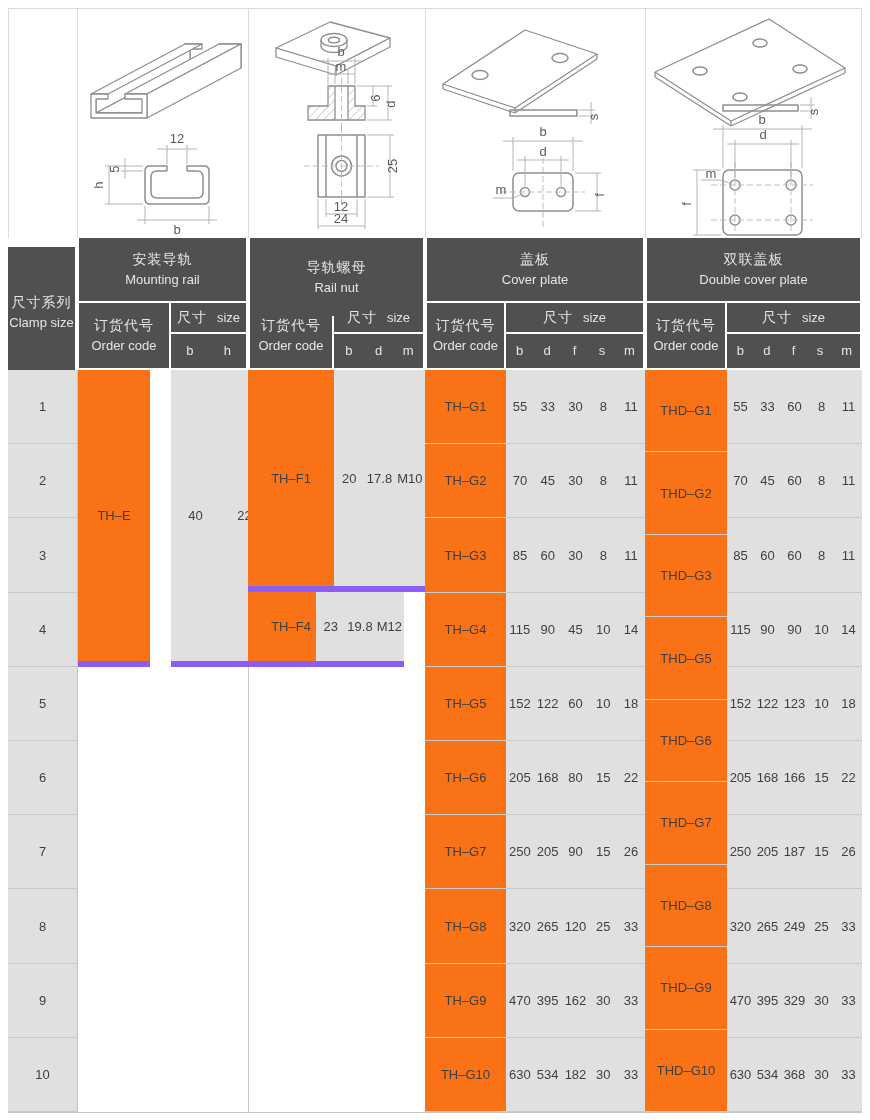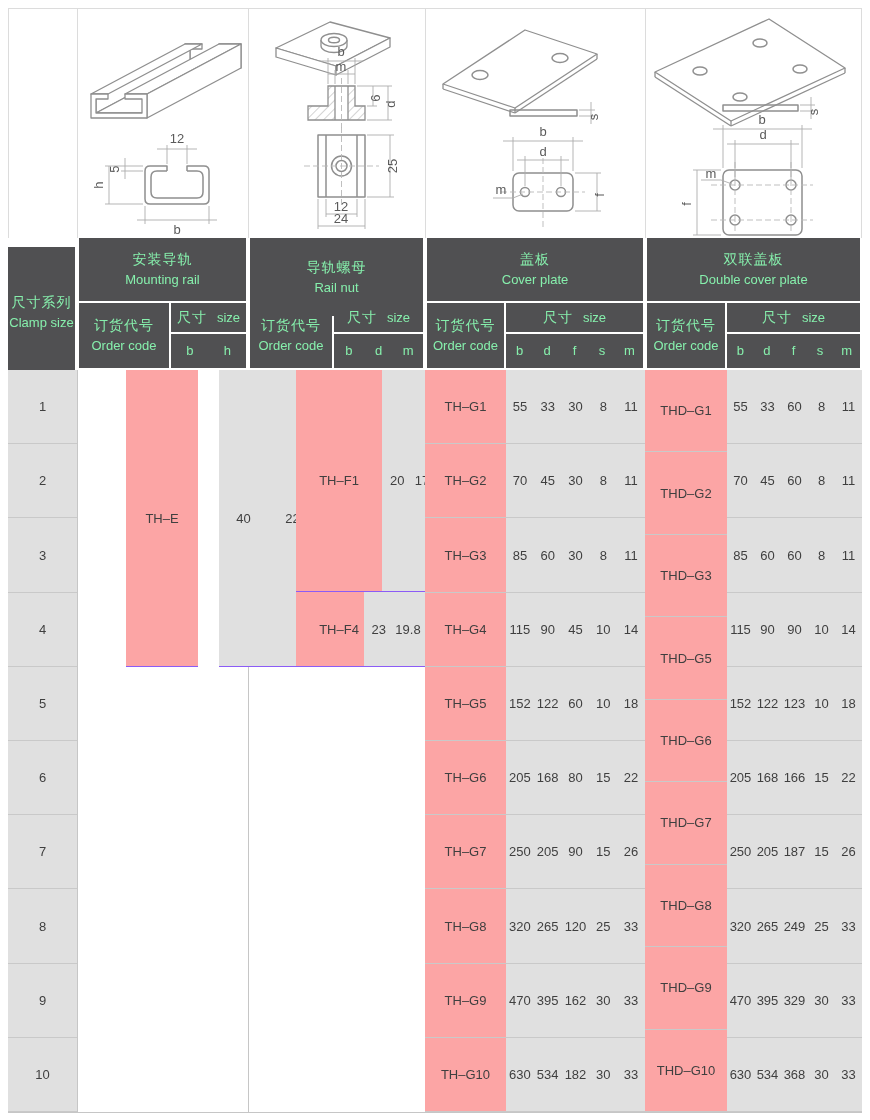--- a/index.html
+++ b/index.html
@@ -2,33 +2,33 @@
 <html><head>
 <meta charset="utf-8">
 <style>
   html,body{margin:0;padding:0;background:#fff;}
   .stage{position:relative;width:870px;height:1120px;background:#fff;
          font-family:"Liberation Sans","DejaVu Sans",sans-serif;overflow:hidden;}
   
   .ln{position:absolute;background:#c6c6c6;}
   .lnt{position:absolute;background:#dcdcdc;}
   
-  .hc{position:absolute;background:#505052;color:#86efac;display:flex;
+  .hc{position:absolute;background:#505052;color:#e5e5e5;display:flex;
       flex-direction:column;align-items:center;justify-content:center;line-height:1.5;}
   .hc .zh{font-size:14px;letter-spacing:1px;}
   .hc .en{font-size:13px;}
   .hrow{flex-direction:row;gap:10px;}
   
   .col{position:absolute;display:flex;flex-direction:column;}
   .rc{flex:1;display:flex;align-items:center;justify-content:center;
       border-bottom:1px solid #c9c9c9;font-size:13px;color:#3f3f3f;box-sizing:border-box;}
-  .g{background:#e0e0e0;} .wh{background:#fca5a5;}
+  .g{background:#e0e0e0;} .wh{background:#f97316;}
   
   .mc{position:absolute;display:flex;align-items:center;justify-content:center;
-      border-bottom:1px solid #8b5cf6;box-sizing:border-box;font-size:13px;color:#3f3f3f;margin-left:48px;}
+      border-bottom:6px solid #8b5cf6;box-sizing:border-box;font-size:13px;color:#3f3f3f;}
   
   .v{display:flex;width:100%;height:100%;align-items:center;}
   .v span{flex:1;text-align:center;}
   
   .diag{position:absolute;}
   .pl{stroke:#8f8f8f;stroke-width:1.3;fill:#fff;stroke-linejoin:round;}
   .pn{stroke:#8f8f8f;stroke-width:1.5;fill:none;stroke-linejoin:round;}
   .dm{stroke:#adadad;stroke-width:0.9;fill:none;}
   .cl{stroke:#b8b8b8;stroke-width:0.9;fill:none;stroke-dasharray:6 3;}
   .lb{fill:#5a5a5a;font-size:13px;font-family:"Liberation Sans",sans-serif;}

